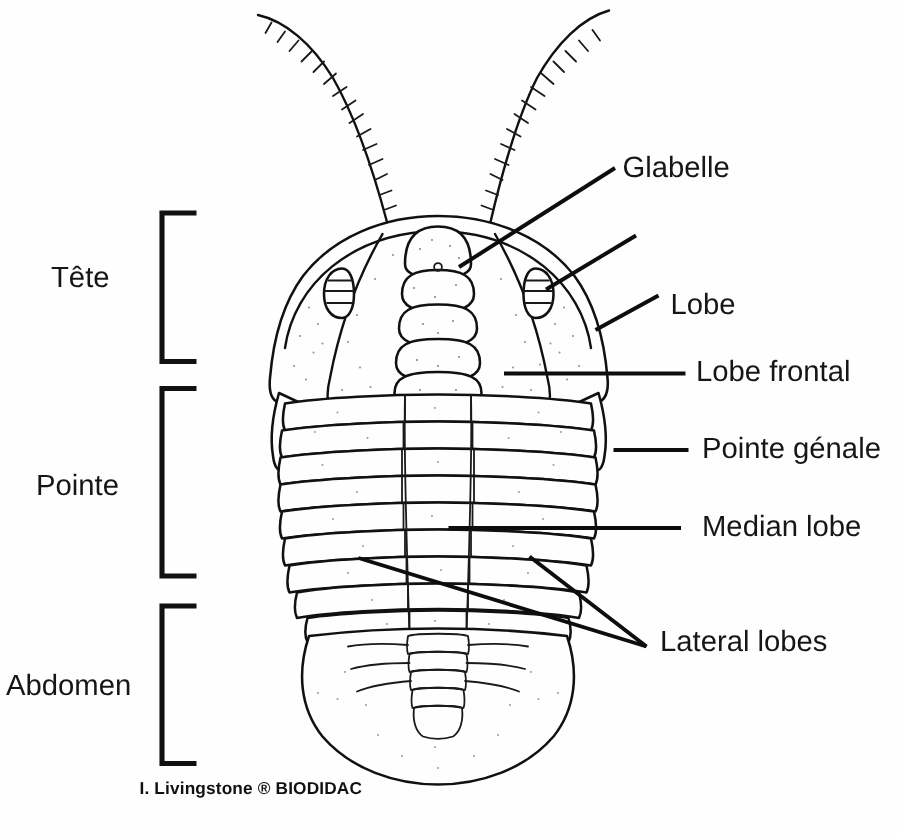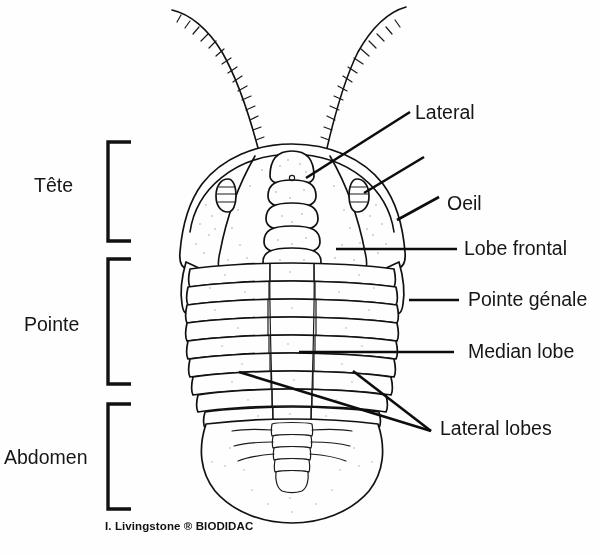--- a/index.html
+++ b/index.html
@@ -311,22 +311,22 @@
     <line class="leader" x1="454" y1="352" x2="299" y2="352"></line>
     <line class="leader" x1="239" y1="372" x2="431" y2="431"></line>
     <line class="leader" x1="353" y1="371" x2="431" y2="431"></line>
 
   </svg>
 
   <div class="label label-left" style="left:34px; top:176px;">Tête</div>
   <div class="label label-left" style="left:24px; top:315px;">Pointe</div>
   <div class="label label-left" style="left:4px; top:448px;">Abdomen</div>
 
-  <div class="label label-right" style="left:415px; top:103px;">Lateral</div>
-  <div class="label label-right" style="left:447px; top:194px;">Oeil</div>
+  <div class="label label-right" style="left:415px; top:103px;">Glabelle</div>
+  <div class="label label-right" style="left:447px; top:194px;">Lobe</div>
   <div class="label label-right" style="left:464px; top:239px;">Lobe frontal</div>
   <div class="label label-right" style="left:468px; top:290px;">Pointe génale</div>
   <div class="label label-right" style="left:468px; top:342px;">Median lobe</div>
   <div class="label label-right" style="left:440px; top:419px;">Lateral lobes</div>
 
-  <div class="credit" style="left:105px; top:520px;">I. Livingstone ® BIODIDAC</div>
+  <div class="credit" style="left:93px; top:520px;">I. Livingstone ® BIODIDAC</div>
 
 </div>
 
 </body></html>

